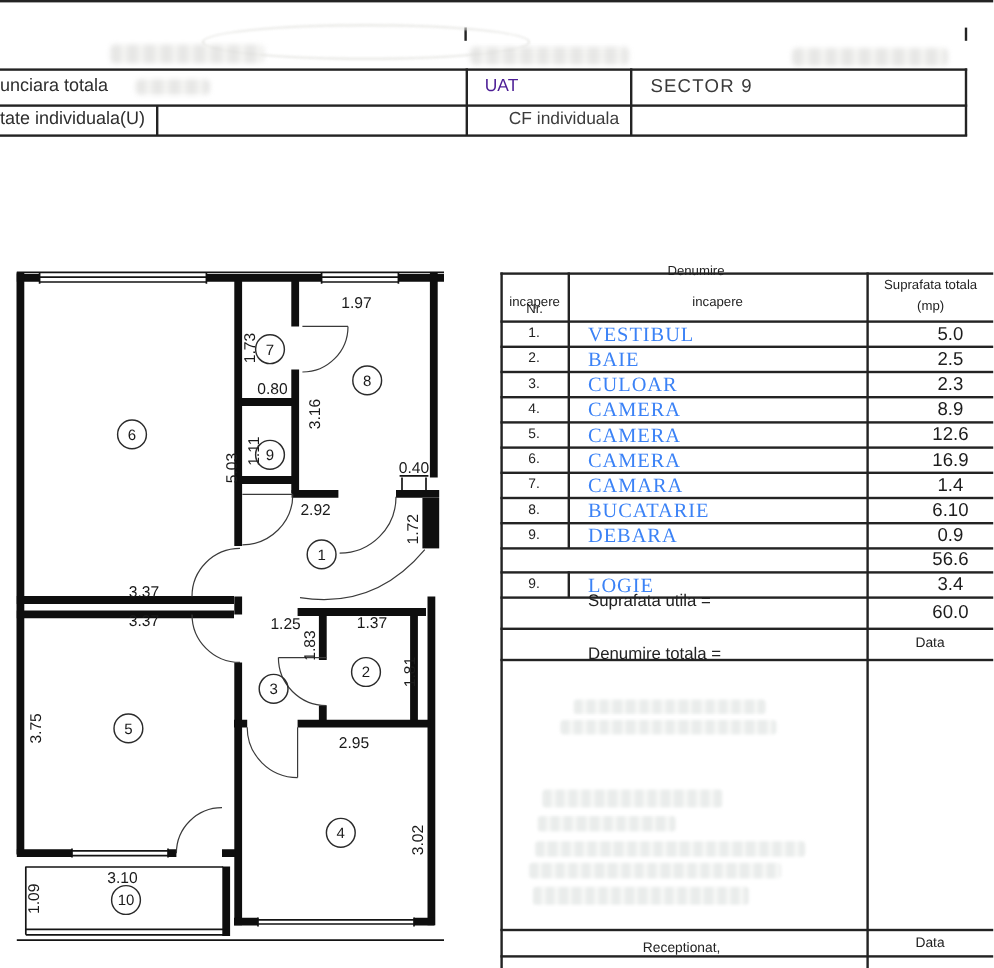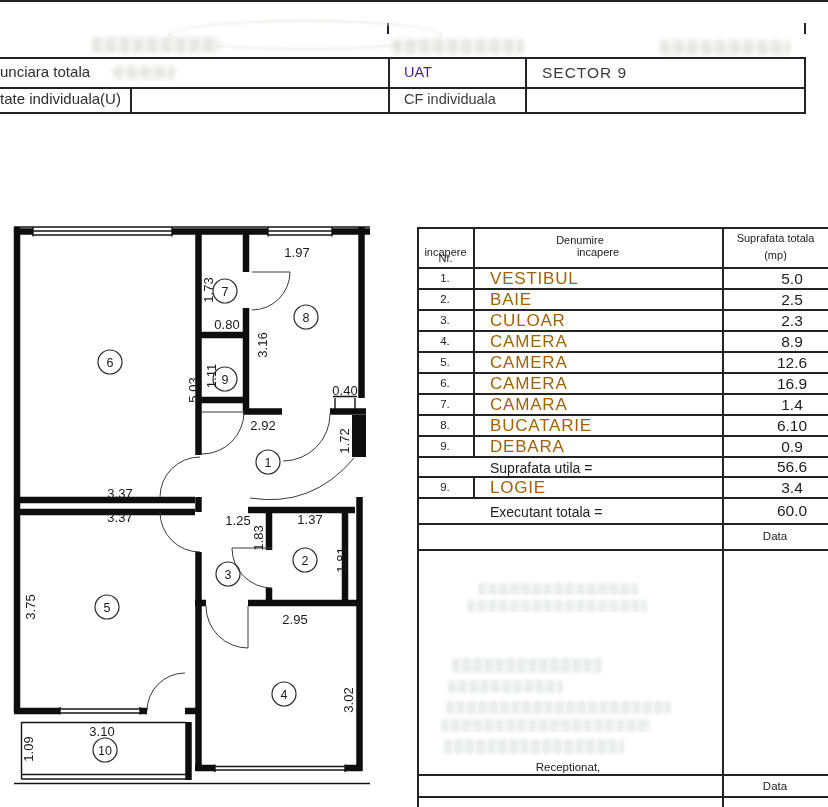--- a/index.html
+++ b/index.html
@@ -8,23 +8,23 @@
   .hline,.vline{position:absolute;background:#232323;}
   .hline{height:2px;}
   .vline{width:2px;}
   .t{position:absolute;white-space:nowrap;}
   .hdr-frag{font-size:15px;color:#2e2e2e;}
   .hdr-lbl{font-size:14.5px;color:#4c1d95;}
   .hdr-val{font-size:15.5px;letter-spacing:1px;color:#3a3a3a;}
   .cf{font-size:14.5px;color:#3c3c3c;}
   .th{font-size:11px;color:#222;text-align:center;}
   .cell-nr{font-size:11.5px;color:#222;text-align:center;}
-  .cell-name{font-family:Liberation Sans, sans-serif;font-size:17px;letter-spacing:.8px;color:#a16207;}
+  .cell-name{font-family:Liberation Serif, serif;font-size:17px;letter-spacing:.8px;color:#3b82f6;}
   .cell-area{font-size:15.5px;text-align:center;color:#1d1d1d;}
-  .tot-lbl{font-size:14px;color:#222;}
+  .tot-lbl{font-size:14px;color:#222;margin-top:32px;}
   .sig-lbl{font-size:11.5px;color:#222;text-align:center;}
   .smudge{position:absolute;border-radius:4px;filter:blur(2px);opacity:.7;
     background:repeating-linear-gradient(90deg,#dddddb 0 9px,#f1f1ee 9px 14px);}
   .sig-smudge{position:absolute;border-radius:3px;filter:blur(1.5px);opacity:.55;
     background:repeating-linear-gradient(90deg,#d9dedc 0 7px,#eef0ee 7px 11px);}
   .arc-smudge{position:absolute;width:270px;height:26px;border:2px solid #e9e9e6;
     border-radius:50%;filter:blur(1px);opacity:.9;background:transparent;}
   svg text{font-family:"Liberation Sans",sans-serif;}
 </style>
 </head>
@@ -46,21 +46,21 @@
   <div class="vline" style="left:130px;top:88px;height:25px;"></div>
   <div class="vline" style="left:388px;top:57px;height:56px;"></div>
   <div class="vline" style="left:525px;top:57px;height:56px;"></div>
   <div class="vline" style="left:804px;top:57px;height:56px;"></div>
 
   <div class="t hdr-frag" style="left:0;top:63px;">unciara totala</div>
   <div class="smudge" style="left:113px;top:66px;width:62px;height:13px;"></div>
   <div class="t hdr-lbl" style="left:404px;top:64px;">UAT</div>
   <div class="t hdr-val" style="left:542px;top:64px;">SECTOR 9</div>
   <div class="t hdr-frag" style="left:0;top:90px;">tate individuala(U)</div>
-  <div class="t cf" style="left:404px;top:91px;">CF individuala</div>
+  <div class="t cf" style="left:424px;top:91px;">CF individuala</div>
 
   <svg id="plan" width="828" height="807" viewBox="0 0 828 807" style="position:absolute;left:0;top:0;">
     <g stroke="#141414" fill="none" stroke-width="1.4">
       <path d="M14,227 H370 M14,783.5 H370"></path>
       <path d="M33,227 V236.5 M172,227 V236.5 M33,231 H172 M33,235 H172"></path>
       <path d="M268,227 V236.5 M332,227 V236.5 M268,231 H332 M268,235 H332"></path>
       <path d="M60,707 V714.5 M140,707 V714.5 M60,709 H140 M60,713 H140"></path>
       <path d="M215,764.5 V772 M345,764.5 V772 M215,766.5 H345 M215,770 H345"></path>
       <path d="M333,396.5 H357 M335,398 V409 M355,398 V409"></path>
       <path d="M21.5,722 V779 M21.5,722.5 H186 M21.5,774.5 H186 M21.5,779 H186"></path>
@@ -155,21 +155,21 @@
   <div class="hline" style="left:417px;top:549px;width:411px;"></div>
   <div class="hline" style="left:417px;top:774px;width:411px;"></div>
   <div class="hline" style="left:417px;top:796px;width:411px;"></div>
   <div class="vline" style="left:417px;top:227px;height:580px;"></div>
   <div class="vline" style="left:473px;top:227px;height:230px;"></div>
   <div class="vline" style="left:473px;top:476px;height:22px;"></div>
   <div class="vline" style="left:722px;top:227px;height:580px;"></div>
 
   <div class="t th" style="left:418px;top:231px;width:55px;margin-top:21px;">Nr.</div>
   <div class="t th" style="left:418px;top:246px;width:55px;">incapere</div>
-  <div class="t th" style="left:474px;top:234px;width:212px;">Denumire</div>
+  <div class="t th" style="left:474px;top:220px;width:212px;">Denumire</div>
   <div class="t th" style="left:474px;top:246px;width:248px;">incapere</div>
   <div class="t th" style="left:723px;top:232px;width:105px;">Suprafata totala</div>
   <div class="t th" style="left:723px;top:249px;width:105px;">(mp)</div>
 
   <div id="rows">
       <div class="t cell-nr" style="left: 417px; top: 268px; line-height: 21px; width: 56px;">1.</div>
       <div class="t cell-name" style="left: 490px; top: 268px; line-height: 21px;">VESTIBUL</div>
       <div class="t cell-area" style="left: 722px; top: 268px; line-height: 21px; width: 140px;">5.0</div>
       <div class="t cell-nr" style="left: 417px; top: 289px; line-height: 21px; width: 56px;">2.</div>
       <div class="t cell-name" style="left: 490px; top: 289px; line-height: 21px;">BAIE</div>
@@ -195,29 +195,29 @@
       <div class="t cell-nr" style="left: 417px; top: 436px; line-height: 21px; width: 56px;">9.</div>
       <div class="t cell-name" style="left: 490px; top: 436px; line-height: 21px;">DEBARA</div>
       <div class="t cell-area" style="left: 722px; top: 436px; line-height: 21px; width: 140px;">0.9</div>
     </div>
 
   <div class="t tot-lbl" style="left:490px;top:459px;line-height:18px;">Suprafata utila =</div>
   <div class="t cell-area" style="left:722px;top:458px;width:140px;line-height:18px;">56.6</div>
   <div class="t cell-nr" style="left:417px;top:477px;width:56px;line-height:21px;">9.</div>
   <div class="t cell-name" style="left:490px;top:477px;line-height:21px;">LOGIE</div>
   <div class="t cell-area" style="left:722px;top:477px;width:140px;line-height:21px;">3.4</div>
-  <div class="t tot-lbl" style="left:490px;top:503px;line-height:18px;">Executant totala =</div>
+  <div class="t tot-lbl" style="left:490px;top:503px;line-height:18px;">Denumire totala =</div>
   <div class="t cell-area" style="left:722px;top:502px;width:140px;line-height:18px;">60.0</div>
 
   <div class="t sig-lbl" style="left:722px;top:530px;width:106px;">Data</div>
 
   <div class="sig-smudge" style="left:478px;top:583px;width:160px;height:12px;"></div>
   <div class="sig-smudge" style="left:467px;top:600px;width:180px;height:12px;"></div>
   <div class="sig-smudge" style="left:452px;top:658px;width:150px;height:15px;"></div>
   <div class="sig-smudge" style="left:448px;top:680px;width:115px;height:13px;"></div>
   <div class="sig-smudge" style="left:446px;top:701px;width:225px;height:13px;"></div>
   <div class="sig-smudge" style="left:441px;top:719px;width:210px;height:13px;"></div>
   <div class="sig-smudge" style="left:444px;top:739px;width:180px;height:15px;"></div>
 
-  <div class="t sig-lbl" style="left:417px;top:761px;width:302px;">Receptionat,</div>
+  <div class="t sig-lbl" style="left:417px;top:784px;width:302px;">Receptionat,</div>
   <div class="t sig-lbl" style="left:722px;top:780px;width:106px;">Data</div>
 
 </div>
 
 </body></html>

